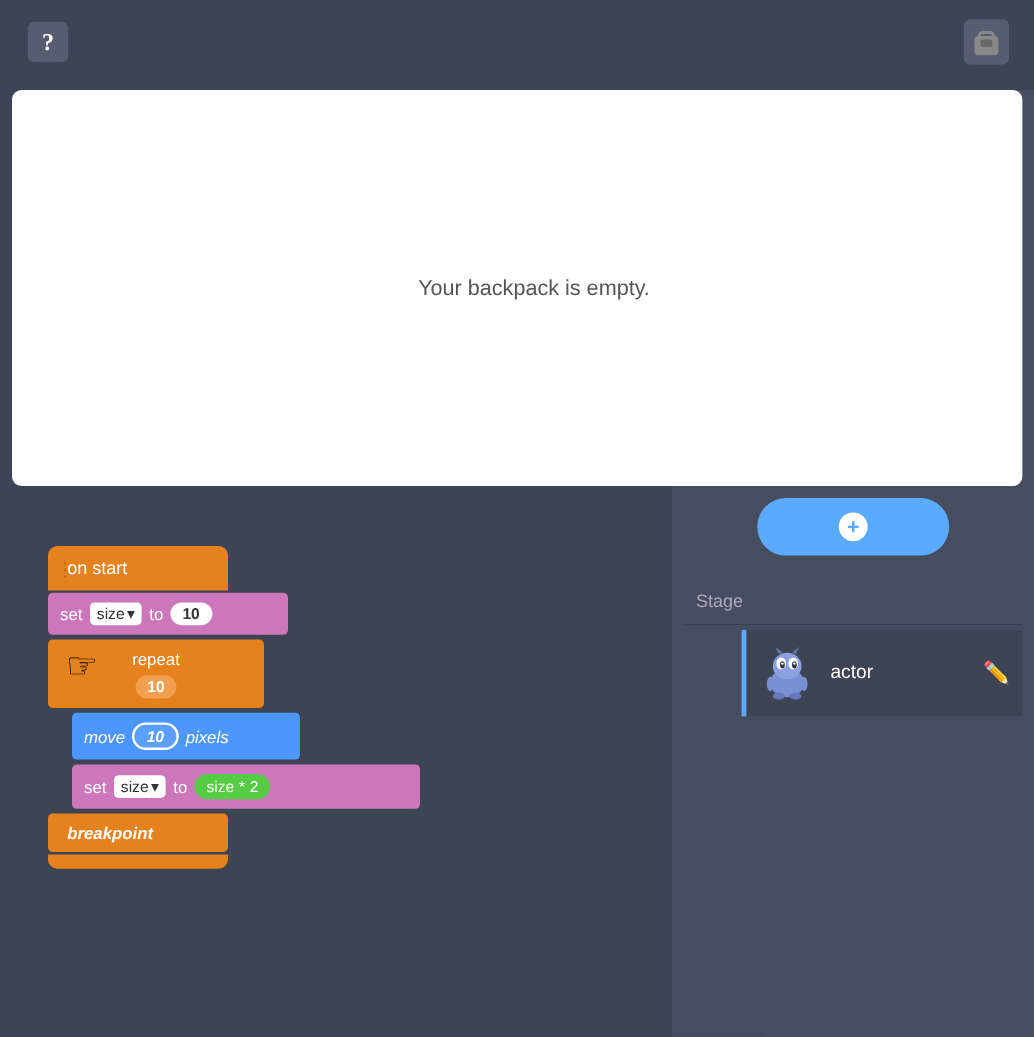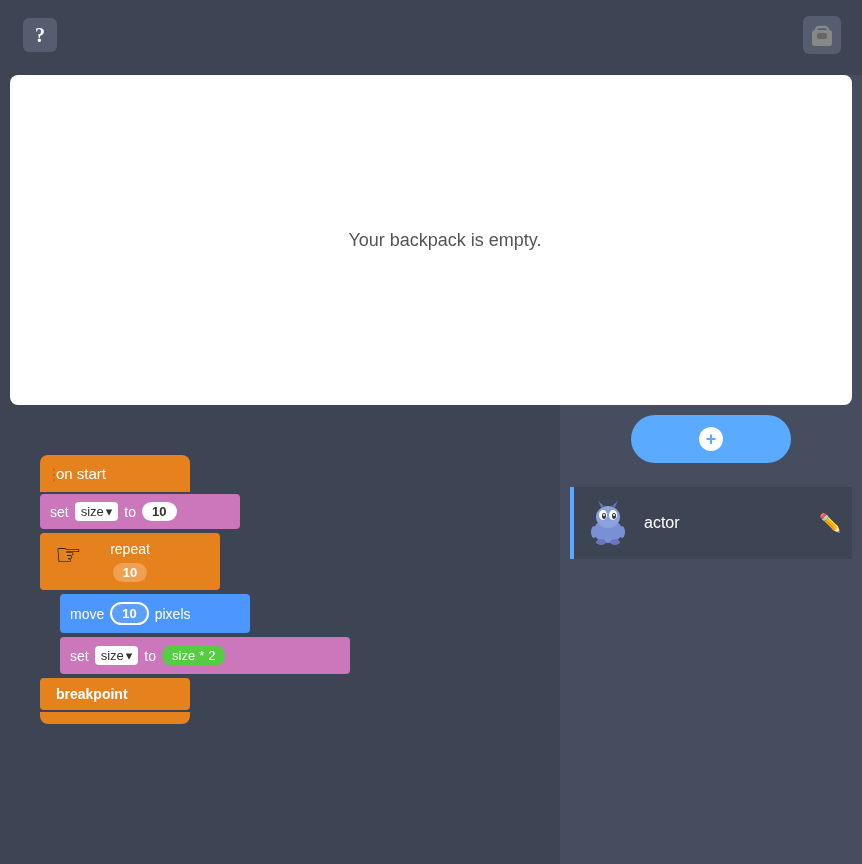--- a/index.html
+++ b/index.html
@@ -161,20 +161,21 @@
       background: #4c97ff;
       border-radius: 4px;
       padding: 8px 10px;
       color: white;
       font-size: 14px;
       display: flex;
       align-items: center;
       gap: 6px;
       width: 190px;
       margin-top: 4px;
+      font-style: italic;
     }
 
     .block-move-val {
       background: #5ba0ff;
       color: white;
       border-radius: 12px;
       padding: 2px 10px;
       font-size: 13px;
       font-weight: bold;
       border: 2px solid white;
@@ -208,20 +209,21 @@
     
     .block-breakpoint {
       background: #e6821e;
       border-radius: 4px;
       padding: 8px 16px;
       color: white;
       font-size: 14px;
       font-weight: bold;
       width: 150px;
       margin-top: 4px;
+      font-style: italic;
     }
 
     .block-end-cap {
       background: #e6821e;
       border-radius: 0 0 8px 8px;
       height: 12px;
       width: 150px;
       margin-top: 2px;
     }
 
@@ -284,20 +286,21 @@
 
     .actor-item {
       display: flex;
       align-items: center;
       gap: 12px;
       padding: 12px 10px;
       background: #3d4555;
       border-left: 4px solid #5aabff;
       margin-top: 4px;
       cursor: pointer;
+      margin-left: 48px;
     }
 
     .actor-sprite {
       width: 48px;
       height: 48px;
     }
 
     .actor-name {
       color: white;
       font-size: 16px;
@@ -404,20 +407,21 @@
 
 </div>
 
 <div class="right-panel">
 
   <button class="add-actor-btn">
     <span class="add-actor-plus">+</span>
   </button>
 
   <div class="stage-section">
+    <div class="stage-label">Stage</div>
 
     <div class="actor-item">
 
       <svg class="actor-sprite" viewBox="0 0 48 48">
 
         <ellipse cx="24" cy="32" rx="14" ry="12" fill="#7a90d4"></ellipse>
 
         <ellipse cx="24" cy="18" rx="12" ry="11" fill="#8ca0e0"></ellipse>
 
         <ellipse cx="19" cy="16" rx="4" ry="5" fill="white"></ellipse>

